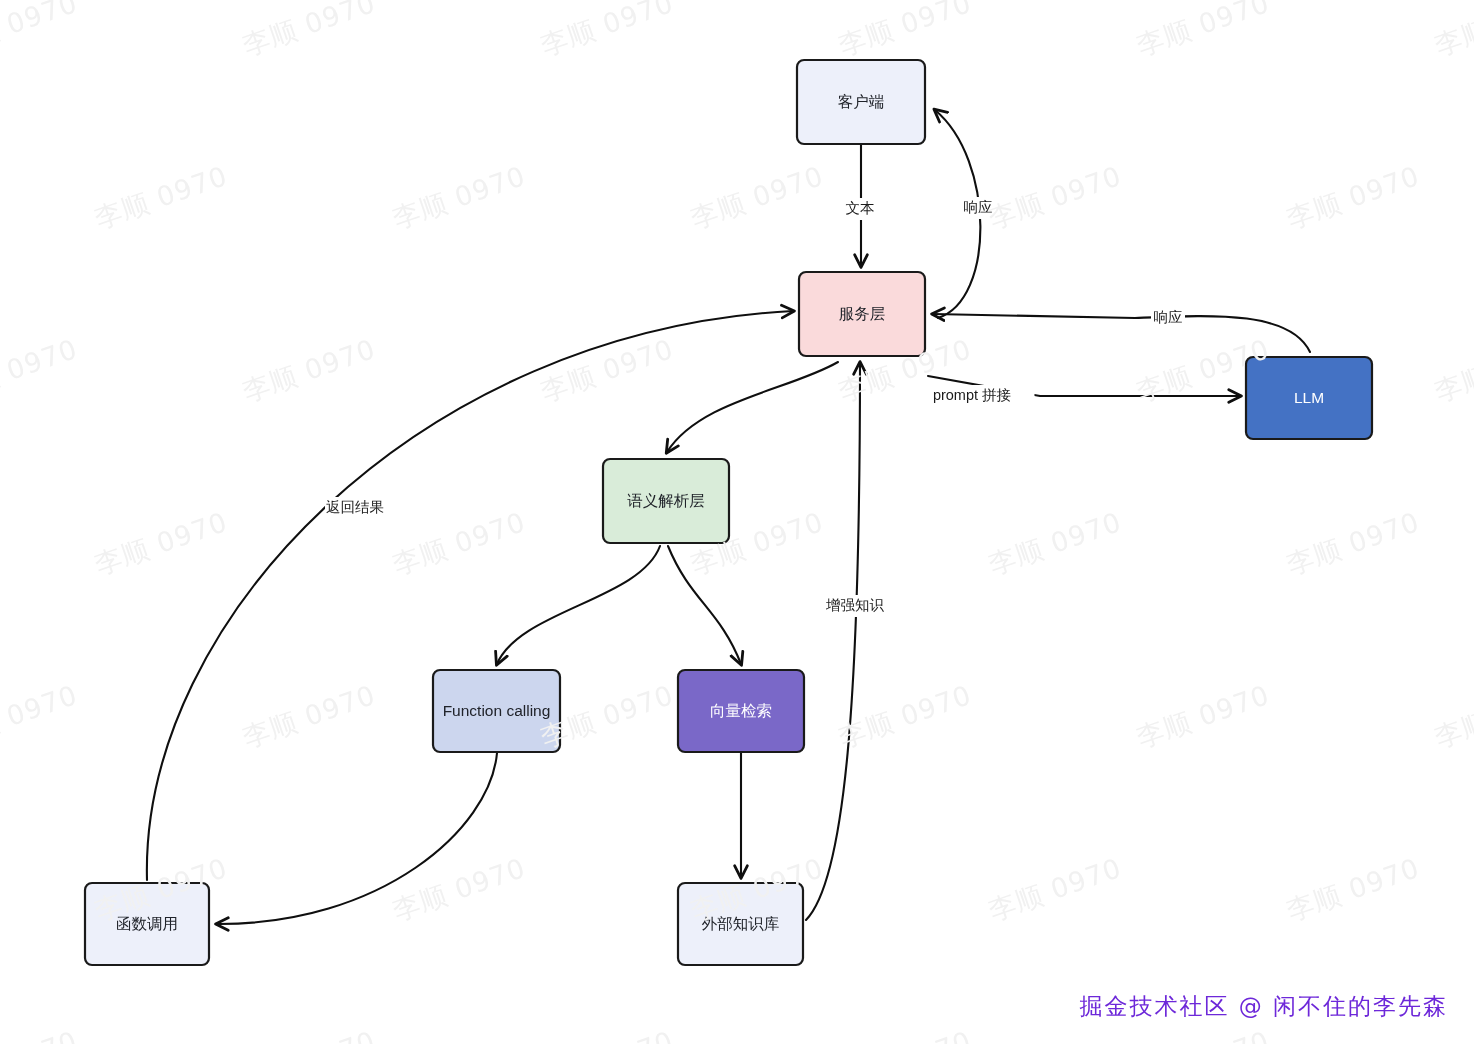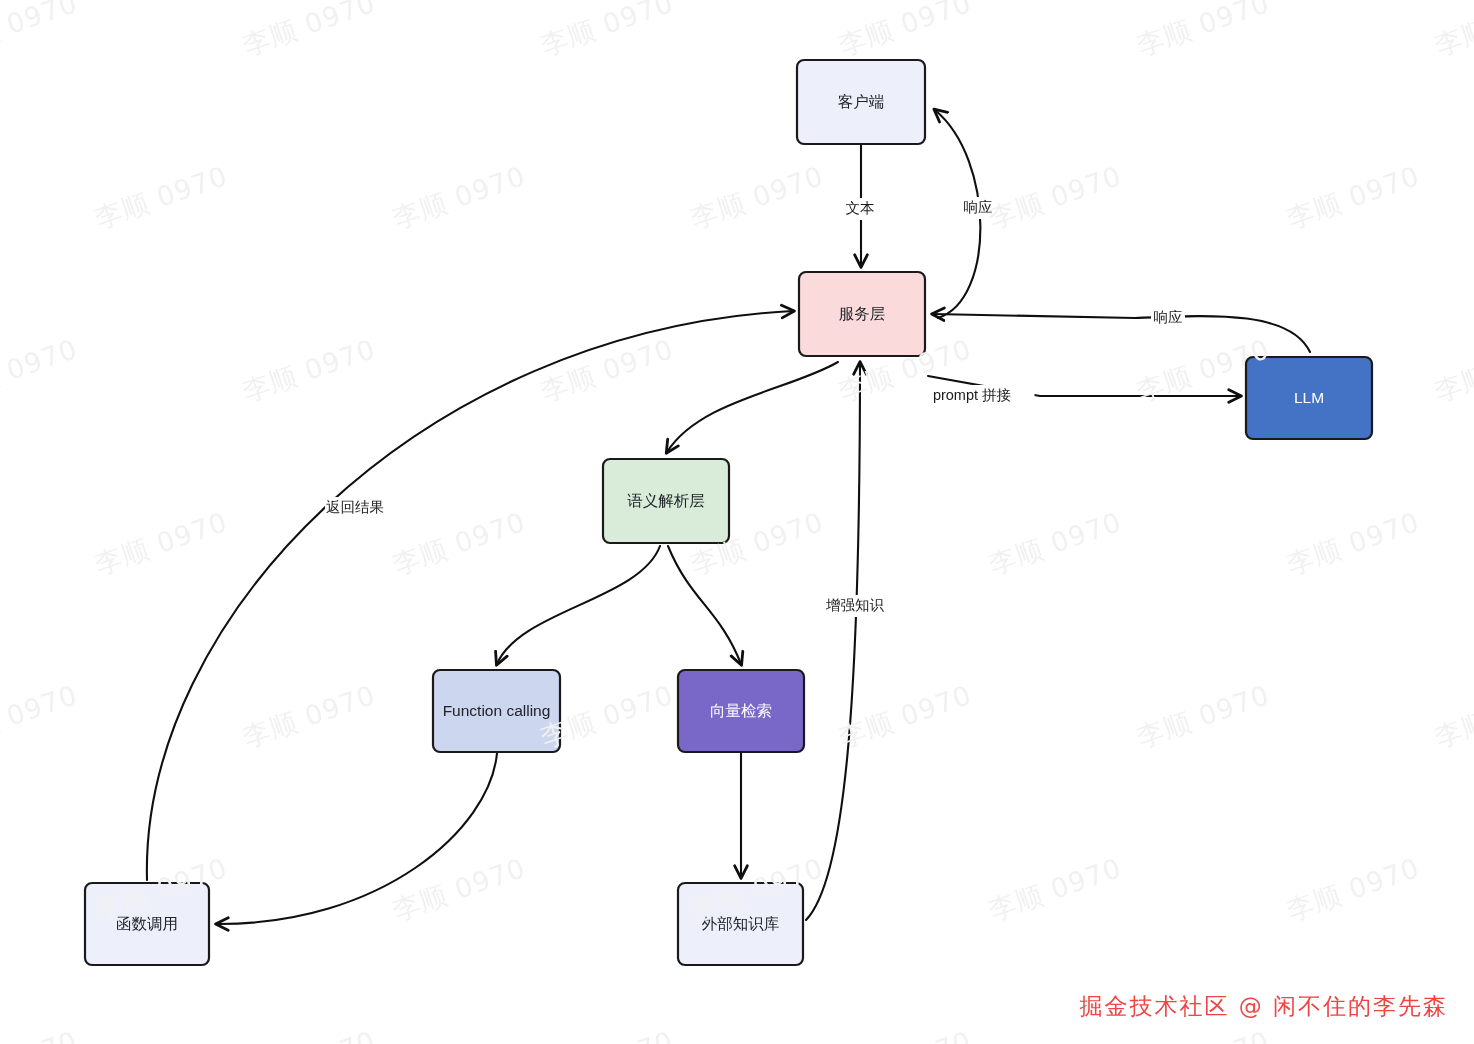--- a/index.html
+++ b/index.html
@@ -70,21 +70,21 @@
     fill: #1b1b1b;
     text-anchor: middle;
     dominant-baseline: middle;
   }
   .attribution {
     position: absolute;
     right: 26px;
     bottom: 22px;
     font-family: "DejaVu Sans", sans-serif;
     font-size: 23px;
-    color: #ef4444;
+    color: #6d28d9;
     letter-spacing: 2px;
     white-space: nowrap;
     z-index: 8;
   }
 </style>
 </head>
 <body>
 
 <div id="canvas">
 

